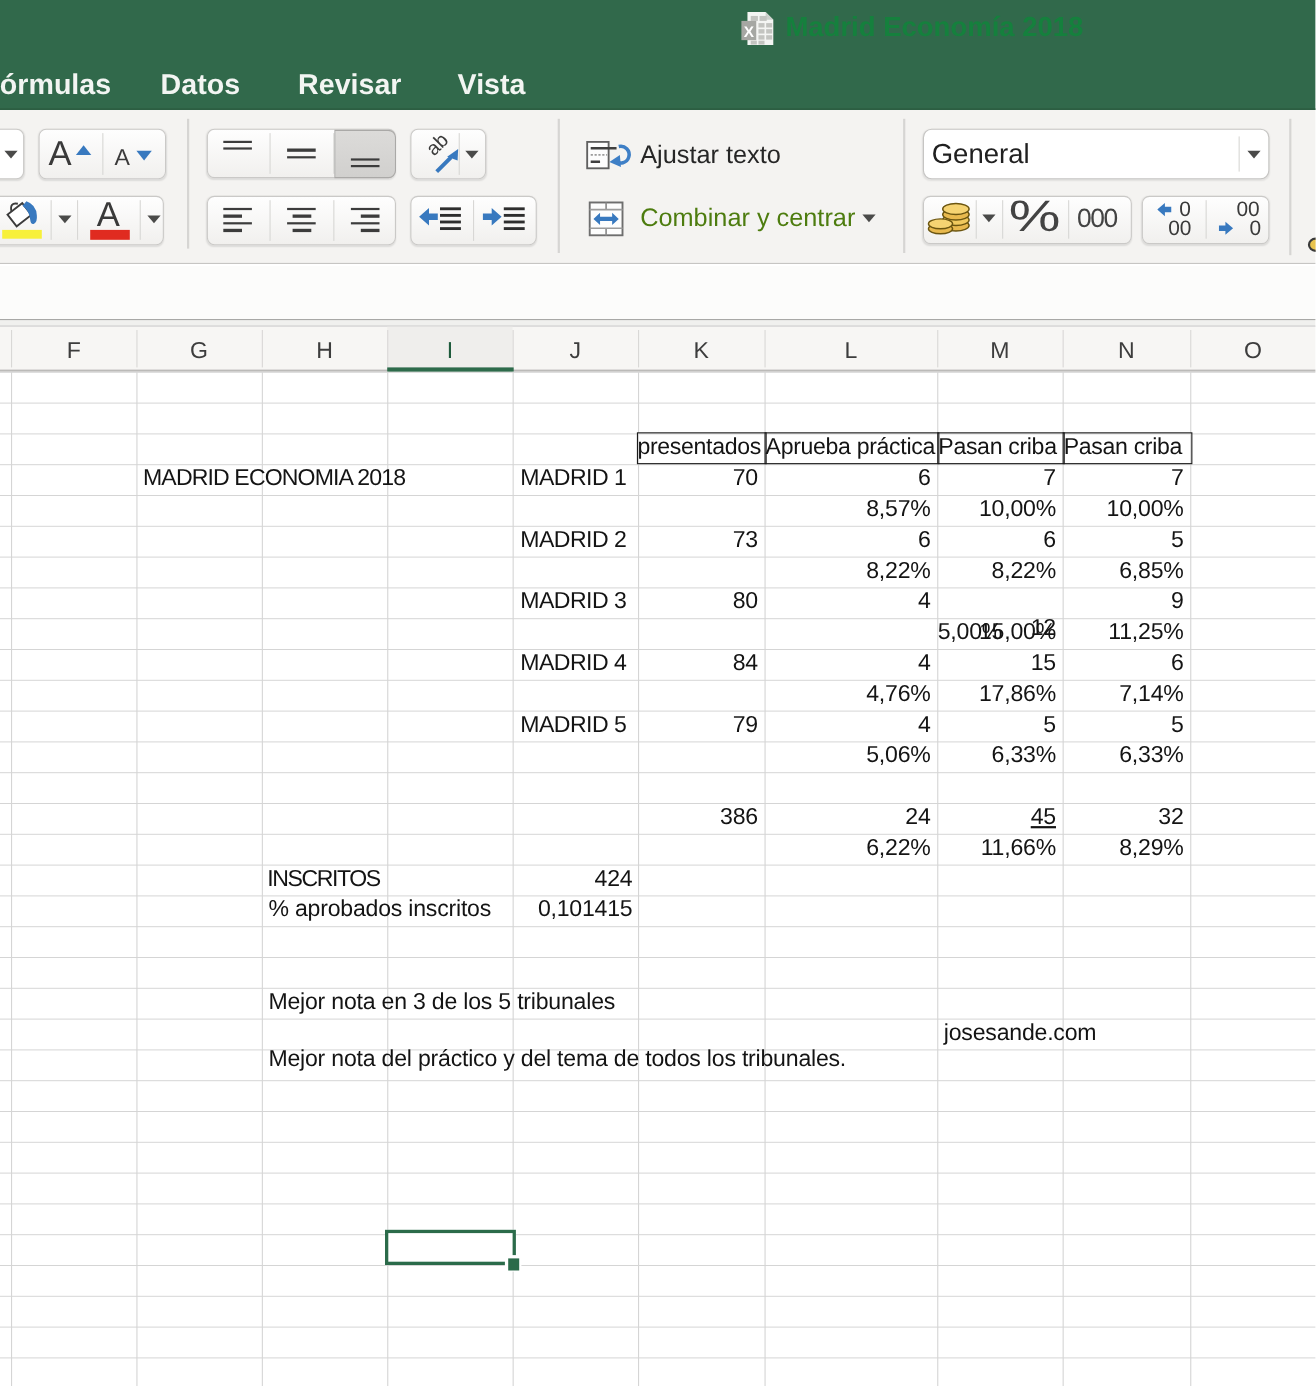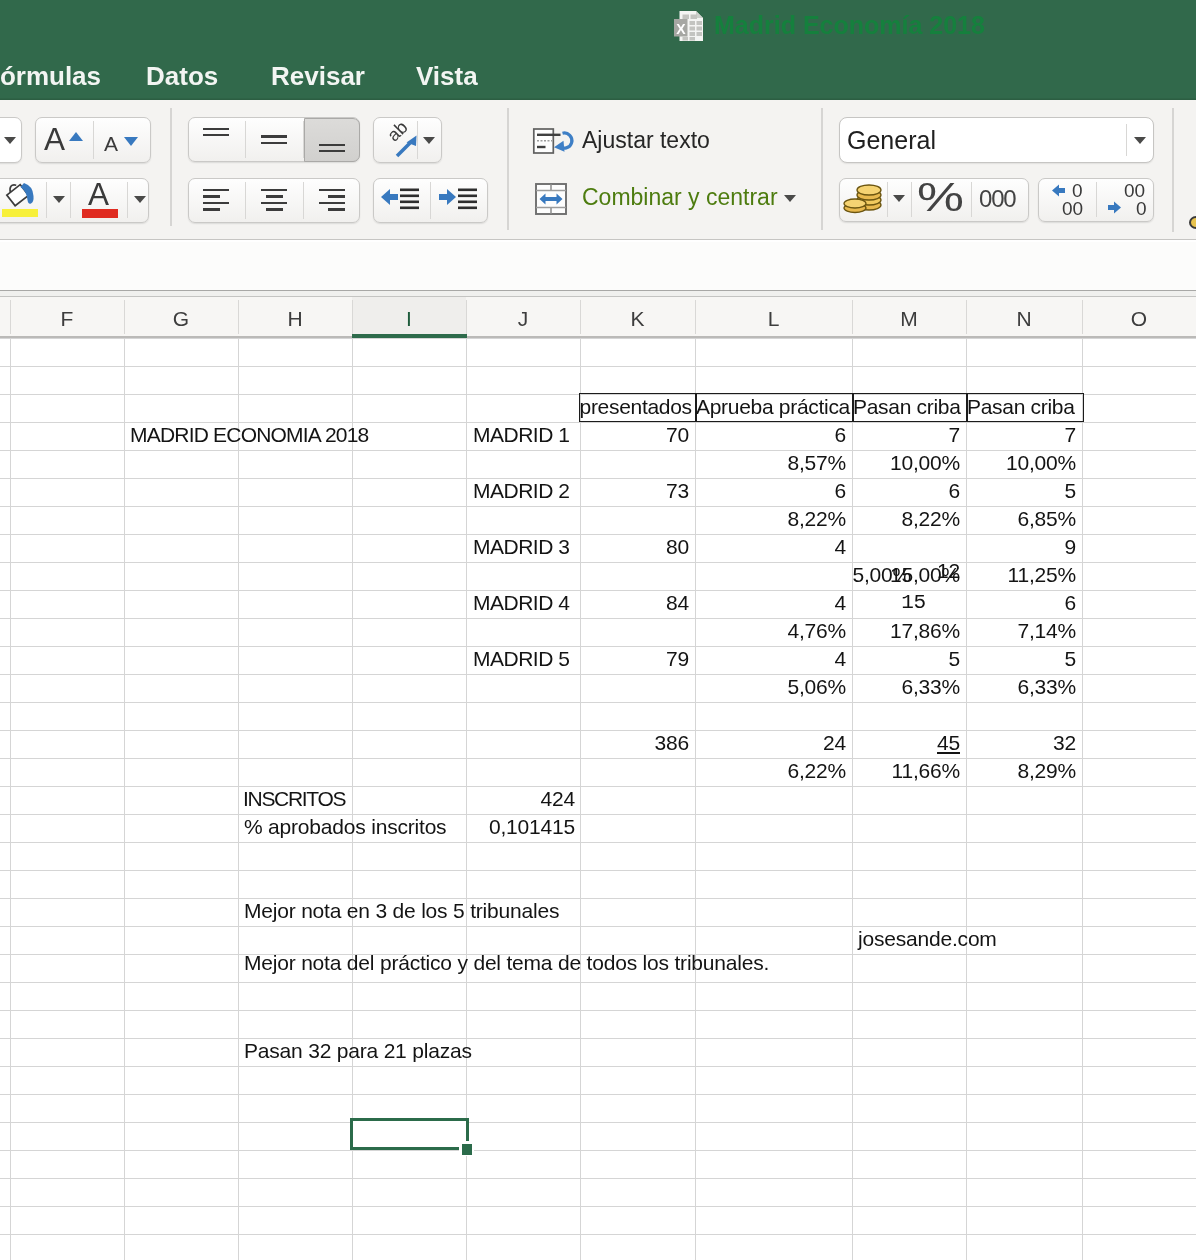--- a/index.html
+++ b/index.html
@@ -287,21 +287,21 @@
   <span class="ct rt" style="left:852px;top:558px;width:108px;">12</span>
   <span class="ct rt" style="left:966px;top:533.5px;width:110px;">9</span>
 
   <span class="ct rt" style="left:725px;top:561.5px;width:151px;padding-left:35px;">5,00%</span>
   <span class="ct rt" style="left:852px;top:561.5px;width:108px;">15,00%</span>
   <span class="ct rt" style="left:966px;top:561.5px;width:110px;">11,25%</span>
 
   <span class="ct" style="left:473px;top:589.5px;letter-spacing:-0.5px;">MADRID 4</span>
   <span class="ct rt" style="left:580px;top:589.5px;width:109px;">84</span>
   <span class="ct rt" style="left:695px;top:589.5px;width:151px;">4</span>
-  <span class="ct rt" style="left:818px;top:589.5px;width:108px;font-family:Liberation Mono, monospace;">15</span>
+  <span class="ct rt" style="left:852px;top:589.5px;width:108px;">15</span>
   <span class="ct rt" style="left:966px;top:589.5px;width:110px;">6</span>
 
   <span class="ct rt" style="left:695px;top:617.5px;width:151px;">4,76%</span>
   <span class="ct rt" style="left:852px;top:617.5px;width:108px;">17,86%</span>
   <span class="ct rt" style="left:966px;top:617.5px;width:110px;">7,14%</span>
 
   <span class="ct" style="left:473px;top:645.5px;letter-spacing:-0.5px;">MADRID 5</span>
   <span class="ct rt" style="left:580px;top:645.5px;width:109px;">79</span>
   <span class="ct rt" style="left:695px;top:645.5px;width:151px;">4</span>
   <span class="ct rt" style="left:852px;top:645.5px;width:108px;">5</span>
@@ -324,18 +324,17 @@
   <span class="ct rt" style="left:466px;top:785.5px;width:109px;">424</span>
 
   <span class="ct" style="left:244px;top:813.5px;">% aprobados inscritos</span>
   <span class="ct rt" style="left:466px;top:813.5px;width:109px;">0,101415</span>
 
   <span class="ct" style="left:244px;top:897.5px;">Mejor nota en 3 de los 5 tribunales</span>
 
   <span class="ct" style="left:244px;top:925.5px;margin-top:24px;">Mejor nota del práctico y del tema de todos los tribunales.</span>
   <span class="ct" style="left:858px;top:925.5px;">josesande.com</span>
 
-  <span class="ct" style="left:244px;top:1037.5px;">Pasan 32 para 21 plazas</span>
 
   <div class="abs" style="left:349.5px;top:1118px;width:119px;height:32px;border:3.5px solid #2b6b4a;box-sizing:border-box;background:#fff;"></div>
   <div class="abs" style="left:458.5px;top:1141px;width:15px;height:15px;background:#fff;"></div>
   <div class="abs" style="left:461.5px;top:1144px;width:10.5px;height:10.5px;background:#2b6b4a;"></div>
 </div>
 
 </body></html>

